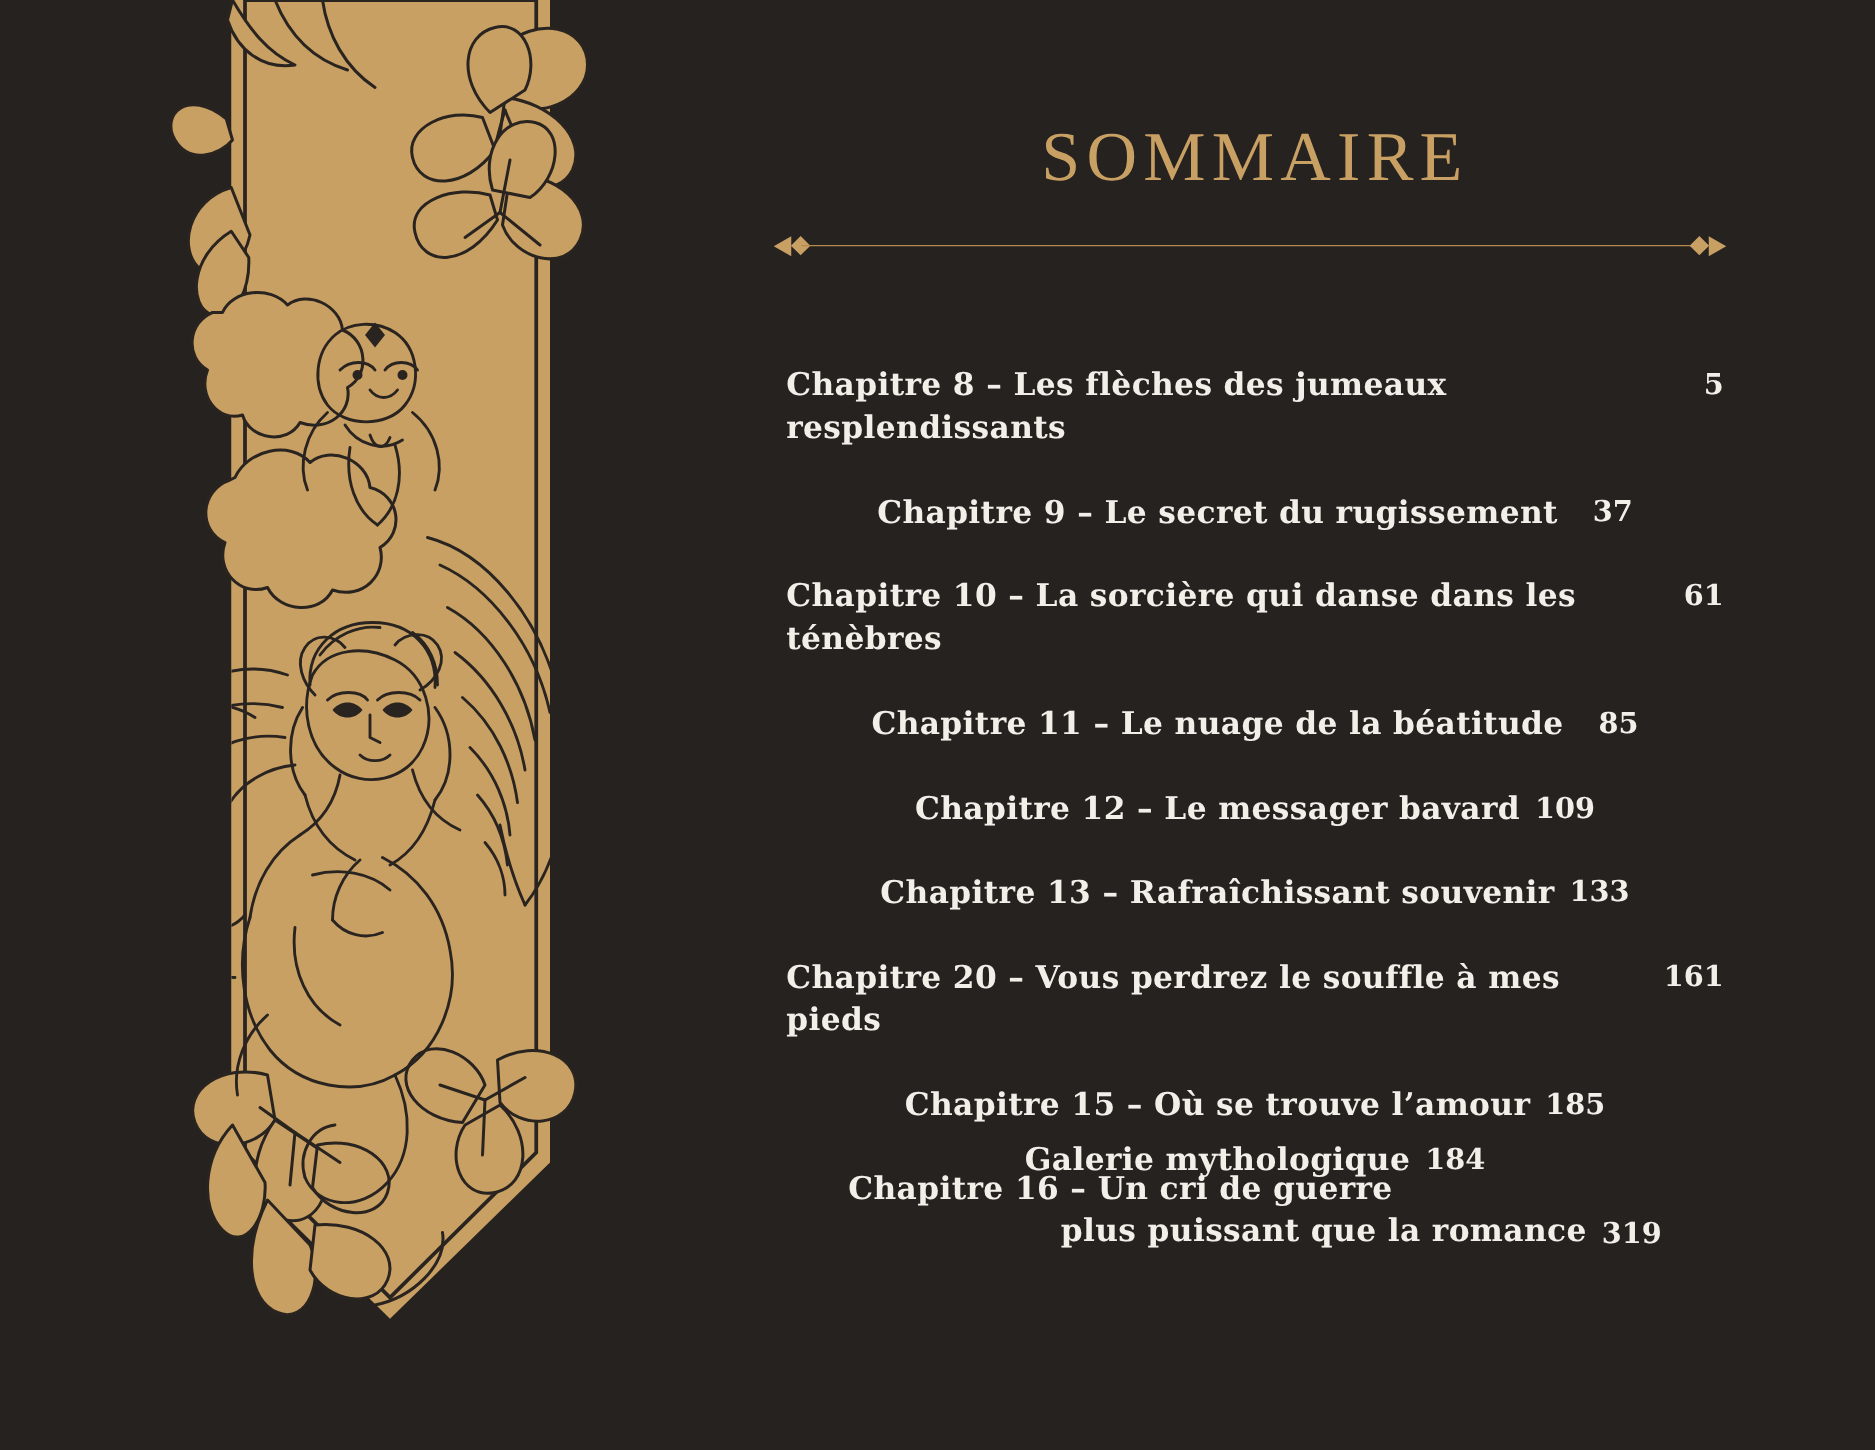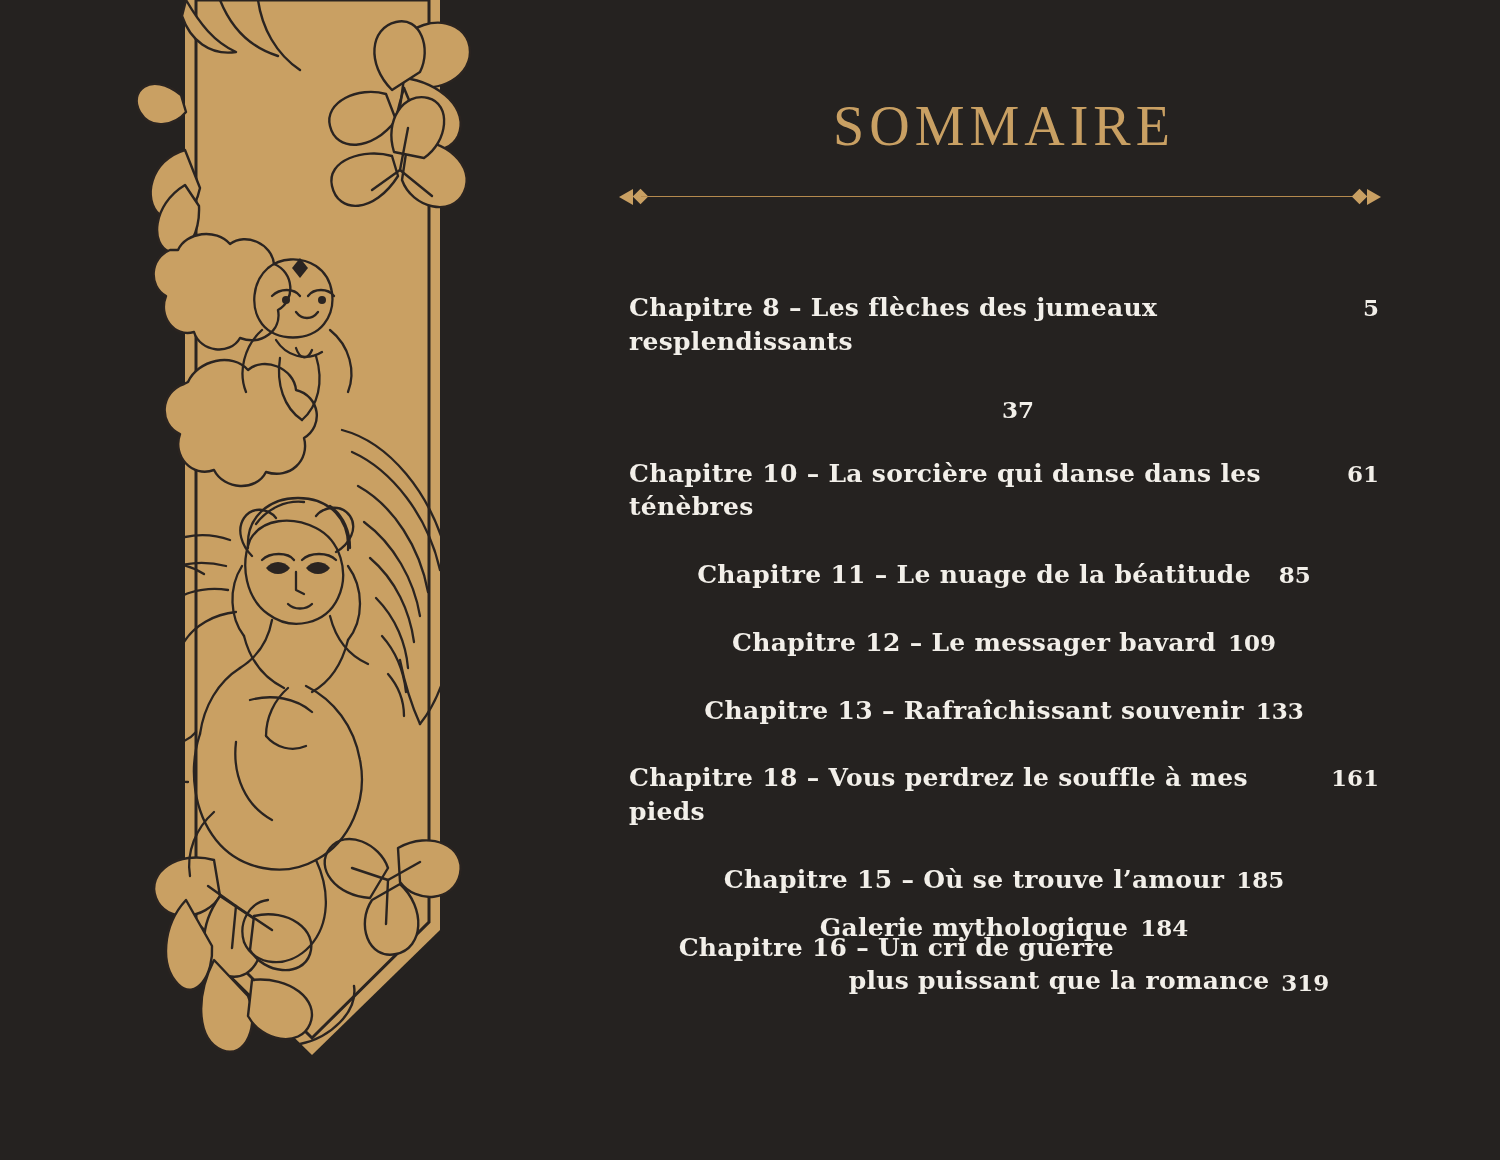--- a/index.html
+++ b/index.html
@@ -309,20 +309,21 @@
   </div>
 
   <ul id="toc-list">
 
     <li class="toc-entry">
       <span class="entry-title">Chapitre 8 – Les flèches des jumeaux resplendissants</span>
       <span class="entry-page">5</span>
     </li>
 
     <li class="toc-entry">
+      <span class="entry-title">Chapitre 9 – Le secret du rugissement</span>
       <span class="entry-page">37</span>
     </li>
 
     <li class="toc-entry">
       <span class="entry-title">Chapitre 10 – La sorcière qui danse dans les ténèbres</span>
       <span class="entry-page">61</span>
     </li>
 
     <li class="toc-entry">
       <span class="entry-title">Chapitre 11 – Le nuage de la béatitude</span>
@@ -333,21 +334,21 @@
       <span class="entry-title">Chapitre 12 – Le messager bavard</span>
       <span class="entry-page">109</span>
     </li>
 
     <li class="toc-entry">
       <span class="entry-title">Chapitre 13 – Rafraîchissant souvenir</span>
       <span class="entry-page">133</span>
     </li>
 
     <li class="toc-entry">
-      <span class="entry-title">Chapitre 18 – Vous perdrez le souffle à mes pieds</span>
+      <span class="entry-title">Chapitre 20 – Vous perdrez le souffle à mes pieds</span>
       <span class="entry-page">161</span>
     </li>
 
     <li class="toc-entry">
       <span class="entry-title">Chapitre 15 – Où se trouve l’amour</span>
       <span class="entry-page">185</span>
     </li>
 
     <li class="toc-entry multiline">
       <span class="entry-title">

